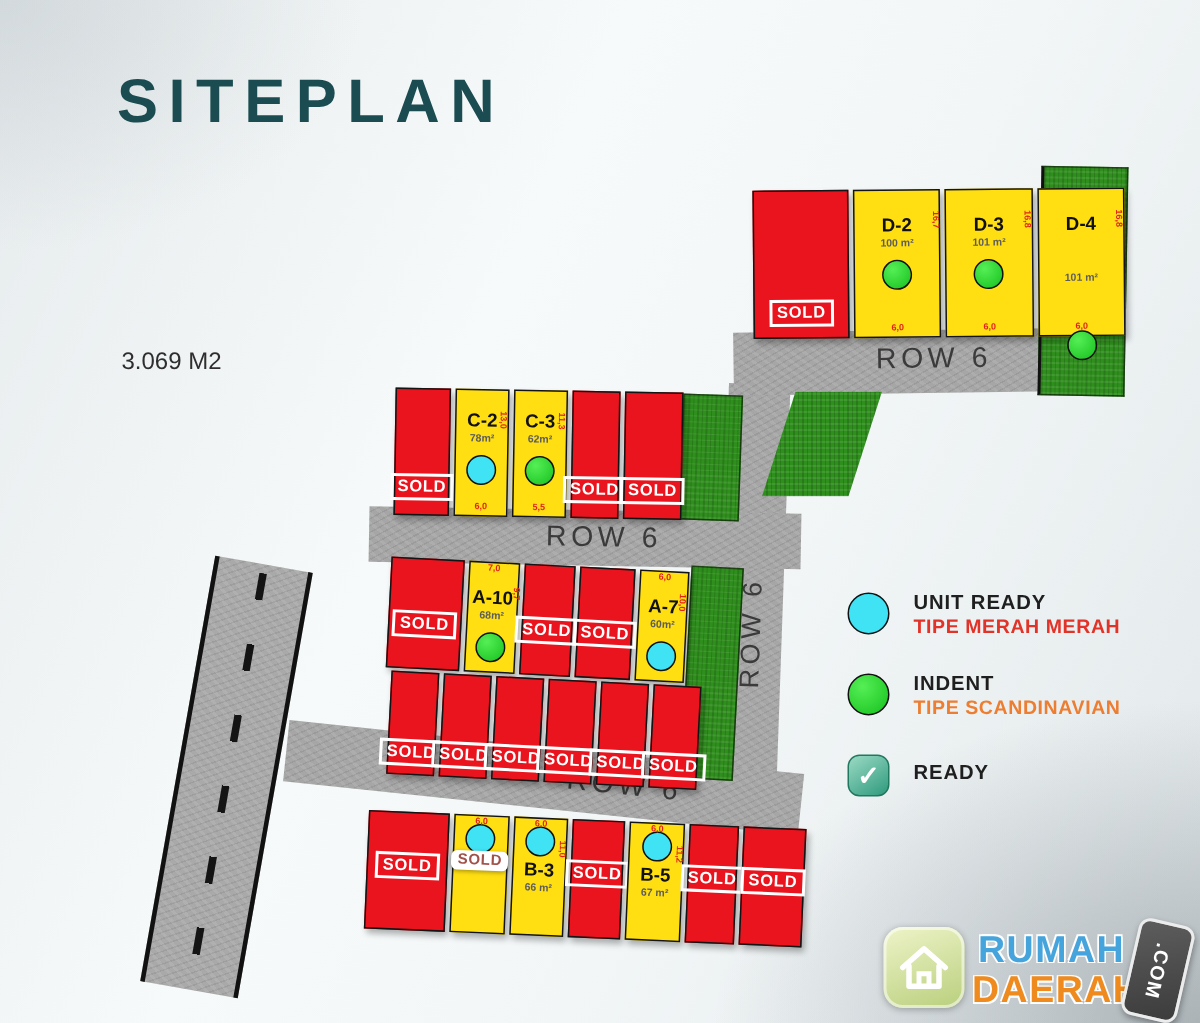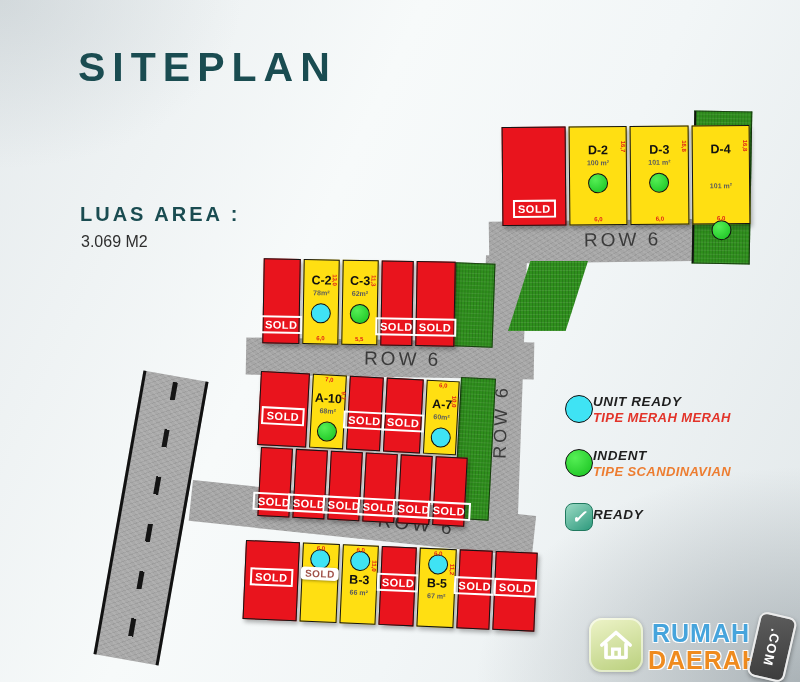--- a/index.html
+++ b/index.html
@@ -104,21 +104,21 @@
 
   .badge-white{
     position:absolute;top:23px;left:50%;transform:translateX(-50%);z-index:2;
     background:#fff;border-radius:4px;padding:1px 4px;
     font-size:10px;font-weight:700;color:#a0524a;letter-spacing:.5px;
     box-shadow:0 1px 3px rgba(0,0,0,.35);
   }
 
   
   #legend{left:565px;top:394px;width:225px;}
-  .legend-row{display:flex;align-items:flex-start;gap:0;margin-bottom:23px;font-style:italic;}
+  .legend-row{display:flex;align-items:flex-start;gap:16px;margin-bottom:23px;}
   .legend-icon{flex:none;width:26px;height:26px;border:1.6px solid #111;border-radius:50%;margin-top:1px;}
   .legend-icon.ready{background:#3fe3f4;}
   .legend-icon.indent{background:radial-gradient(circle at 35% 30%,#55ef55,#16c01e);}
   .legend-icon.booked{
     border-radius:8px;border:1px solid #20795f;
     background:linear-gradient(145deg,#9bdac4,#2e9a7d);
     color:#fff;font-size:18px;font-weight:800;line-height:26px;text-align:center;
   }
   .legend-label{font-size:13.5px;font-weight:800;color:#1f1f1f;letter-spacing:.6px;line-height:16px;}
   .legend-sub{font-size:13px;font-weight:800;letter-spacing:.4px;line-height:15px;}
@@ -145,21 +145,20 @@
     box-shadow:1px 2px 4px rgba(0,0,0,.35);
   }
   #logo-tag span{transform:rotate(90deg);color:#fff;font-size:13px;font-weight:800;letter-spacing:1px;white-space:nowrap;}
 </style>
 </head>
 <body>
 
 <div id="canvas">
 
   <div id="page-title" class="abs">SITEPLAN</div>
-  <div id="luas-label" class="abs">LUAS AREA :</div>
   <div id="luas-value" class="abs">3.069 M2</div>
 
   <div id="road-main" class="abs">
     <div class="centerline"></div>
   </div>
 
   <div id="road-vertical" class="abs road">
     <span class="road-label">ROW 6</span>
   </div>
   <div id="road-top" class="abs road">

